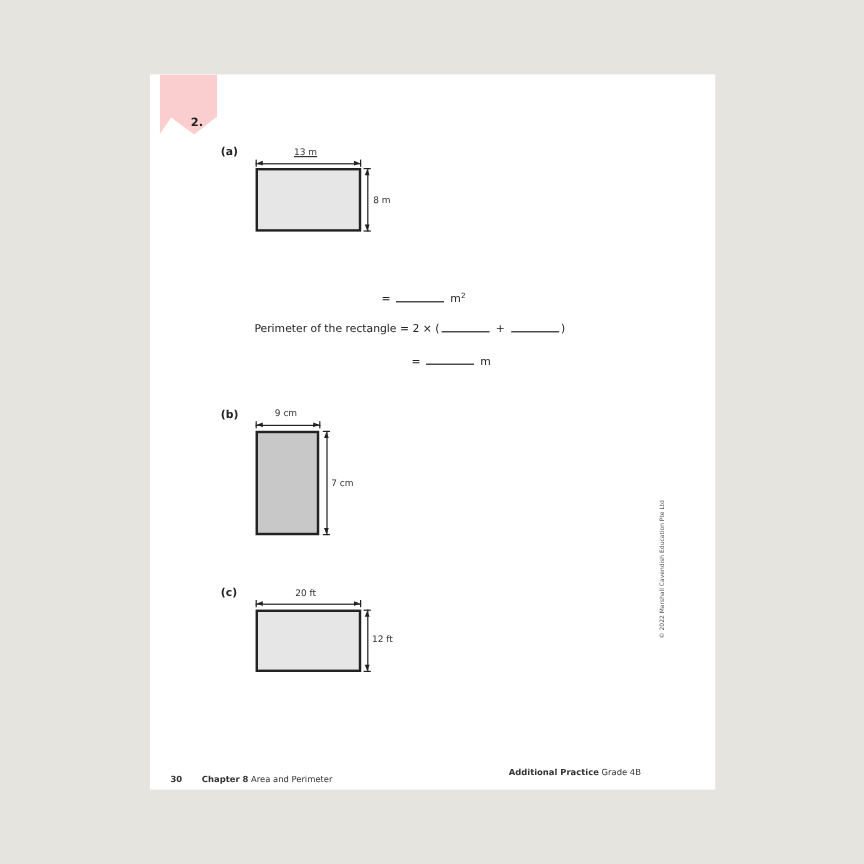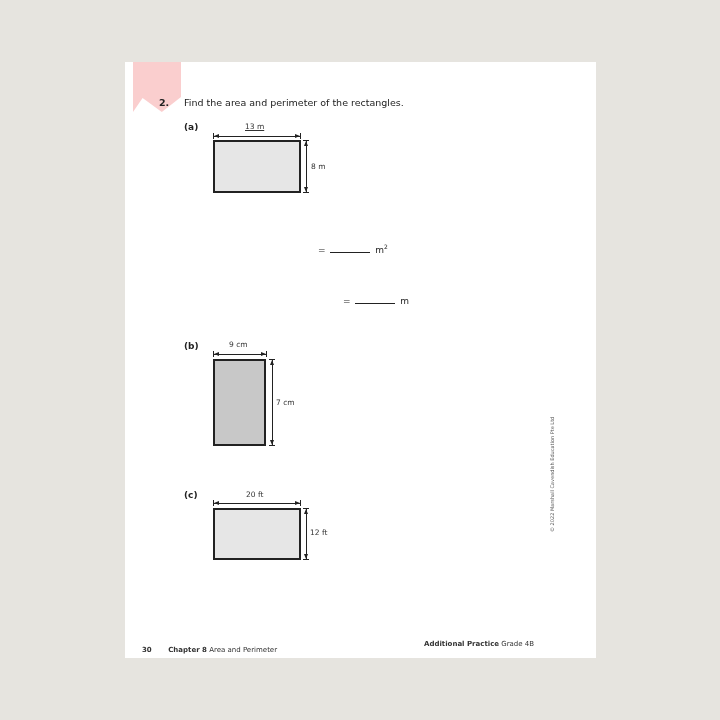--- a/index.html
+++ b/index.html
@@ -41,21 +41,20 @@
     transform-origin: left top; transform: rotate(-90deg);
   }
 </style>
 </head>
 <body>
 
 <div class="page">
   <div class="tape"></div>
 
   <span class="abs qnum" style="left:34px; top:35px;">2.</span>
-  <span class="abs qtext" style="left:59px; top:35px;">Find the area and perimeter of the rectangles.</span>
 
   <span class="abs part" style="left:59px; top:60px;">(a)</span>
   <div>
     <span class="abs dim" style="left:120px; top:60px;text-decoration:underline;">13 m</span>
     <div class="tick-v" style="left:88px; top:71px;"></div>
     <div class="tick-v" style="left:175px; top:71px;"></div>
     <div class="hline" style="left:88px; top:74px; width:88px;"></div>
     <div class="arr-l" style="left:89px; top:71.5px;"></div>
     <div class="arr-r" style="left:170px; top:71.5px;"></div>
 
@@ -66,20 +65,25 @@
     <div class="vline" style="left:181px; top:78px; height:53px;"></div>
     <div class="arr-u" style="left:178.5px; top:79px;"></div>
     <div class="arr-d" style="left:178.5px; top:125px;"></div>
     <span class="abs dim" style="left:186px; top:100px;">8 m</span>
   </div>
 
   <div class="abs eq" style="left:193px; top:181px;">
     <span>=</span>
     <span class="blank"></span>
     <span>m</span><sup style="font-size:6px;">2</sup>
+  </div>
+  <div class="abs eq" style="left:87px; top:206px;">
+    <span>Perimeter of the rectangle = 2 × (</span><span class="blank"></span>
+    <span>+</span>
+    <span class="blank"></span><span>)</span>
   </div>
   <div class="abs eq" style="left:218px; top:233px;">
     <span>=</span>
     <span class="blank"></span>
     <span>m</span>
   </div>
 
   <span class="abs part" style="left:59px; top:279px;">(b)</span>
   <div>
     <span class="abs dim" style="left:104px; top:278px;">9 cm</span>

